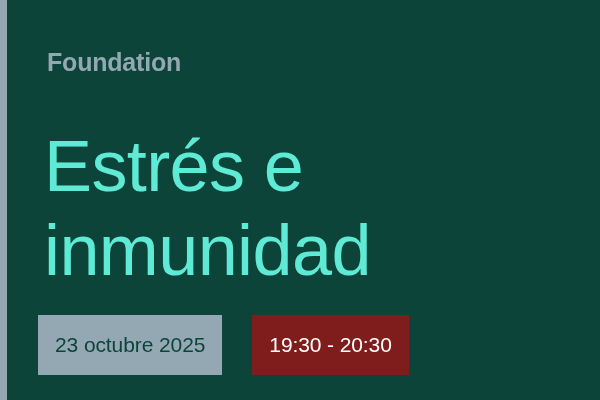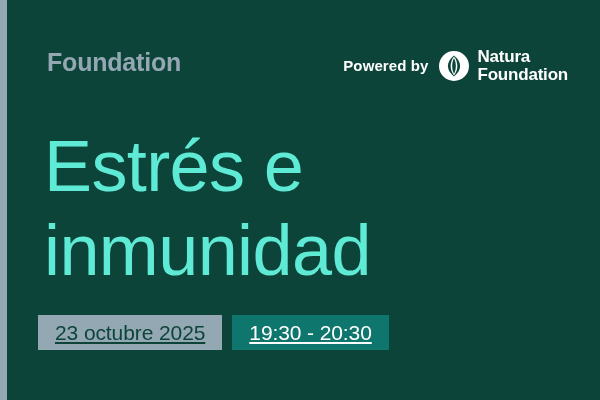--- a/index.html
+++ b/index.html
@@ -81,63 +81,46 @@
     letter-spacing: -0.6px;
   }
   .chips {
     position: absolute;
     left: 38px;
     top: 315px;
     display: flex;
     gap: 10px;
   }
   .chip {
-    height: 35px;
+    height: 60px;
     display: flex;
     align-items: center;
     padding: 4px 17px;
     font-size: 21px;
     letter-spacing: -0.1px;
-    text-decoration: underline;
   }
   .chip-date {
     background: #93a8b3;
     color: #0d443a;
   }
   .chip-time {
-    background: #0f766e;
+    background: #7f1d1d;
     color: #ffffff;
+    margin-left: 20px;
   }
 </style>
 </head>
 <body>
 
 <div class="canvas">
 
   <div class="accent-bar"></div>
 
   <div class="eyebrow">Foundation</div>
 
-  <div class="powered">
-    <span class="powered-label">Powered by</span>
-    <span class="brand">
-      <span class="brand-mark">
-        <svg viewBox="0 0 30 30" width="30" height="30" aria-hidden="true">
-          <circle cx="15" cy="15" r="15" fill="#ffffff"></circle>
-          <path d="M15 4.5 C10.6 8 8.9 11.6 8.9 15 C8.9 18.4 10.6 22 15 25.5 C19.4 22 21.1 18.4 21.1 15 C21.1 11.6 19.4 8 15 4.5 Z" fill="#0d443a"></path>
-          <path d="M15 5.6 C12.6 8.6 11.7 11.8 11.7 15 C11.7 18.2 12.6 21.4 15 24.4 C17.4 21.4 18.3 18.2 18.3 15 C18.3 11.8 17.4 8.6 15 5.6 Z" fill="#ffffff"></path>
-          <path d="M15 7.2 C13.7 9.6 13.2 12.3 13.2 15 C13.2 17.7 13.7 20.4 15 22.8 C16.3 20.4 16.8 17.7 16.8 15 C16.8 12.3 16.3 9.6 15 7.2 Z" fill="#0d443a"></path>
-        </svg>
-      </span>
-      <span class="brand-text">
-        <span class="brand-line">Natura</span>
-        <span class="brand-line">Foundation</span>
-      </span>
-    </span>
-  </div>
 
   <h1 class="title">Estrés e inmunidad</h1>
 
   <div class="chips">
     <span class="chip chip-date">23 octubre 2025</span>
     <span class="chip chip-time">19:30 - 20:30</span>
   </div>
 
 </div>
 

